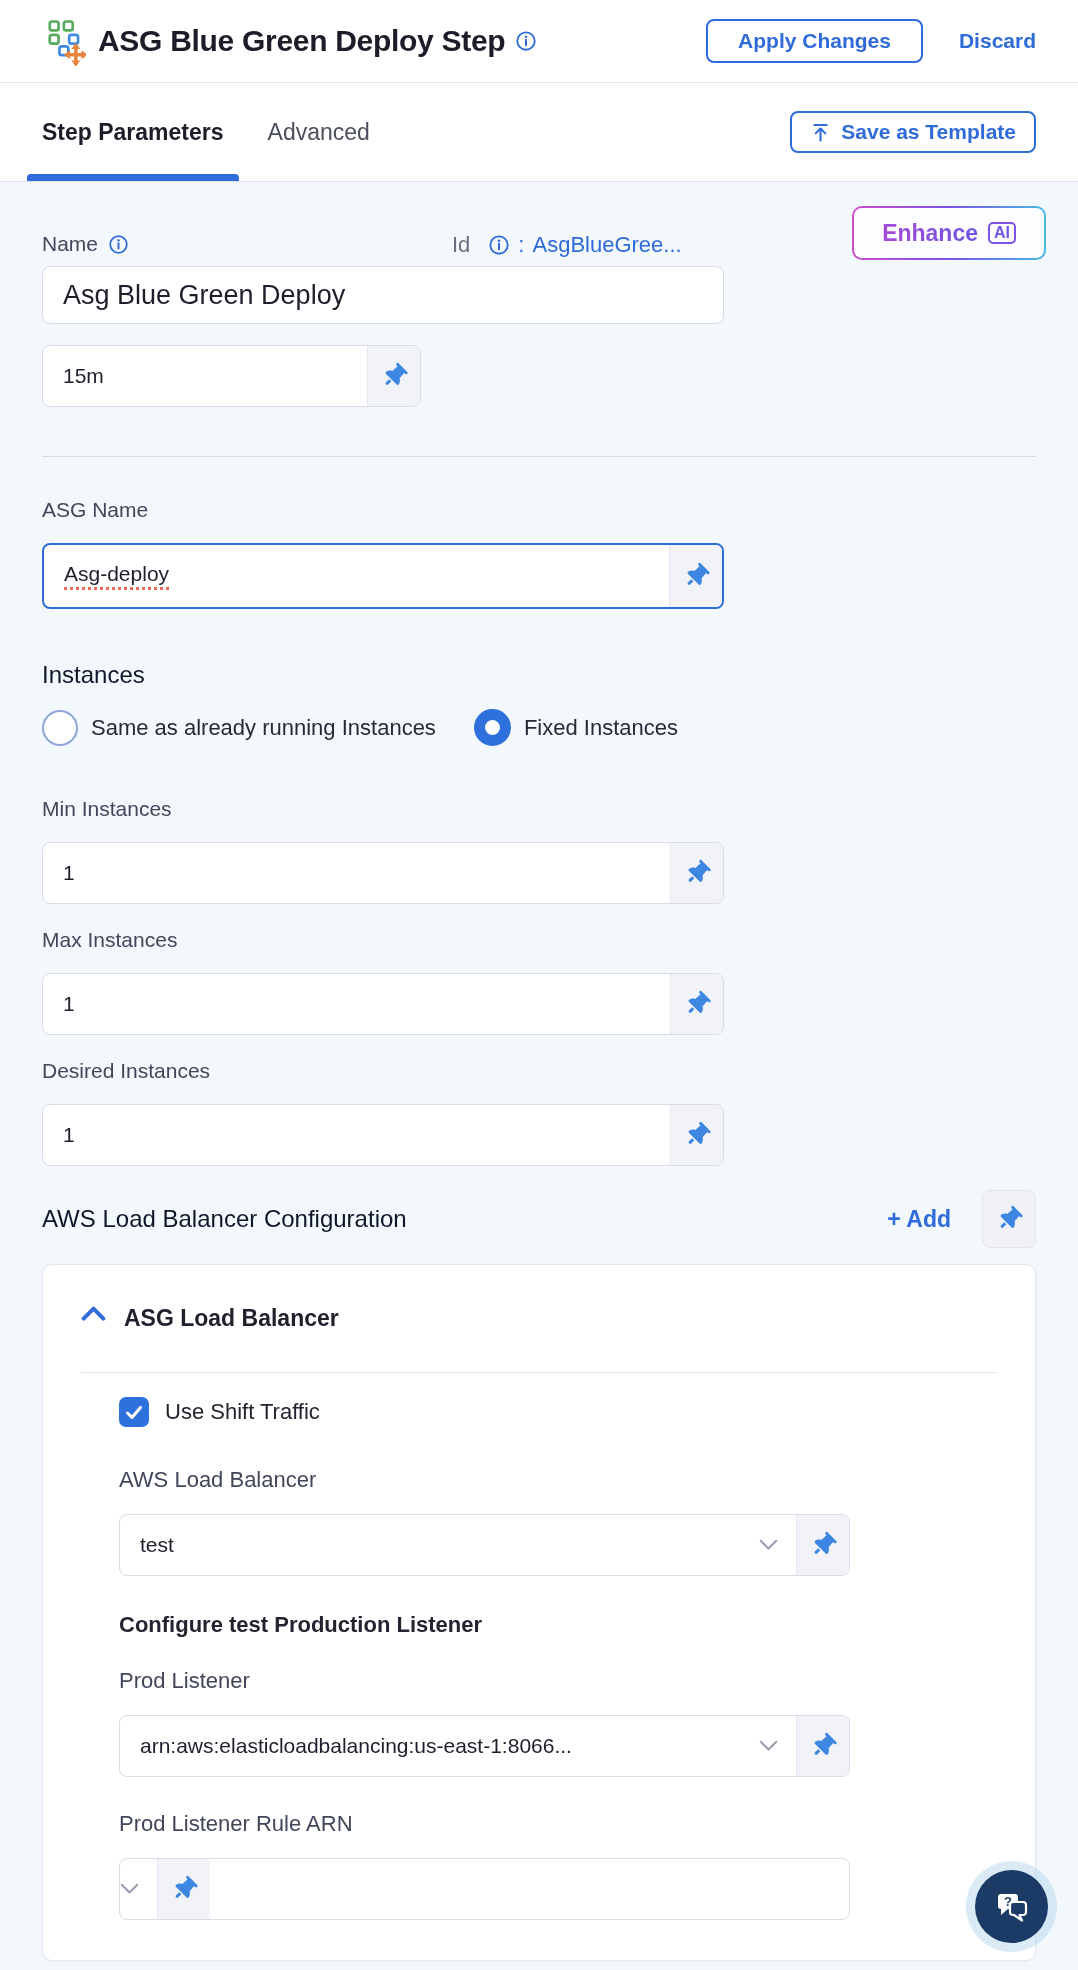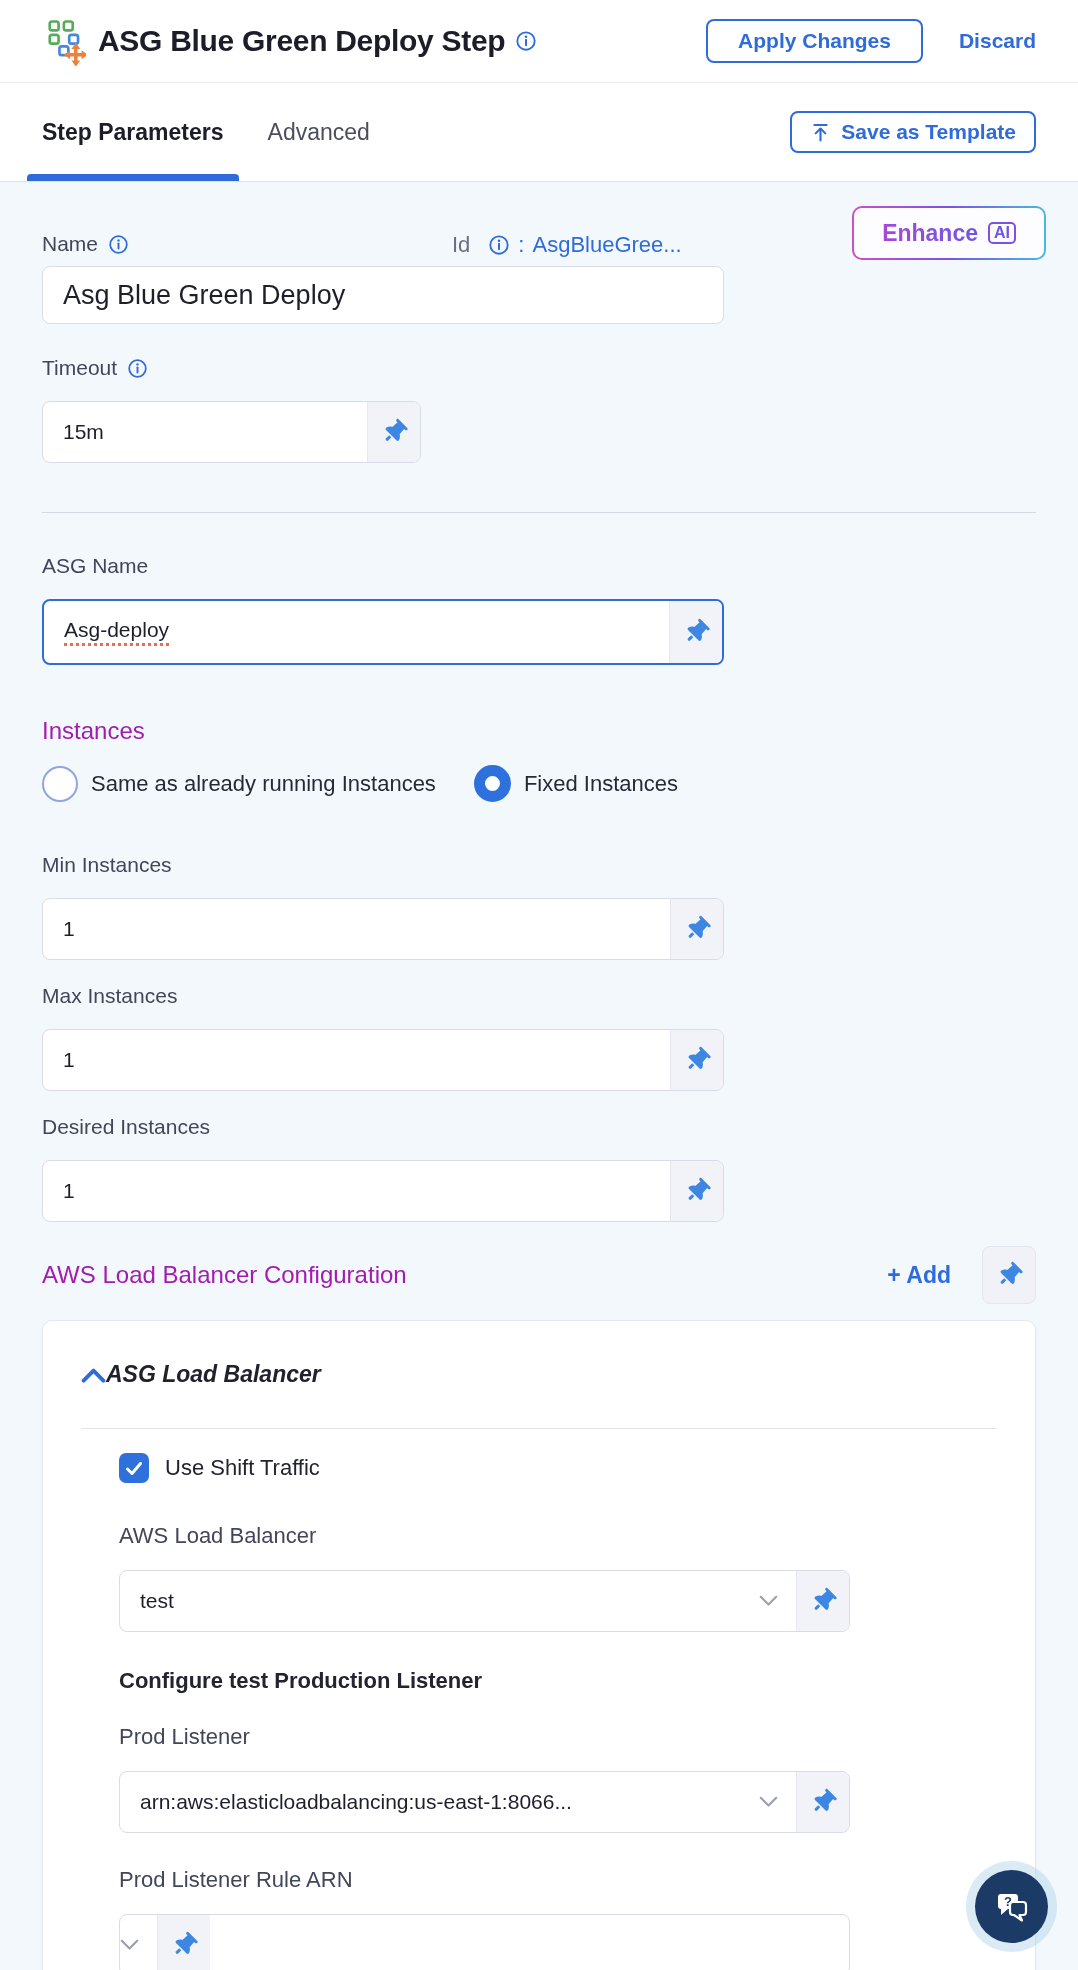--- a/index.html
+++ b/index.html
@@ -48,21 +48,21 @@
   .save-tpl-btn { padding:7px 18px; font-size:21px; }
   .upload-icon { width:21px; height:21px; }
 
   
   .content {
     background:#f3f8fd; height:1788px;
     padding:50px 42px 0 42px; position:relative;
   }
   .field-label { font-size:21px; color:#42465a; display:flex; align-items:center; gap:8px; }
   .field-label .info-icon { width:21px; height:21px; margin-left:2px; }
-  .section-heading { font-size:24px; color:#a21caf; }
+  .section-heading { font-size:24px; color:#0f172a; }
 
   .name-row { position:relative; height:26px; }
   .id-group {
     position:absolute; left:410px; top:0;
     display:flex; align-items:center; gap:8px; font-size:22px;
   }
   .id-label { color:#6a6e80; }
   .id-value { color:#2f6bd9; }
   .enhance-btn {
     position:absolute; right:-10px; top:-26px;
@@ -125,21 +125,21 @@
   .pin-box {
     width:54px; height:58px; background:#f1f2f8; border:1px solid #e4e5ef;
     border-radius:8px; display:flex; align-items:center; justify-content:center; cursor:pointer;
   }
 
   
   .lb-card {
     margin-top:16px; background:#fff; border:1px solid #e5e7f0; border-radius:10px;
     padding:40px 38px 40px 38px; box-shadow:0 1px 3px rgba(30,40,80,0.04);
   }
-  .accordion-header { display:flex; align-items:center; cursor:pointer;font-style:italic; }
+  .accordion-header { display:flex; align-items:flex-start; gap:18px; cursor:pointer; }
   .chev-up { width:25px; height:16px; }
   .accordion-title { font-size:23px; font-weight:bold; color:#20212c; }
   .card-divider { height:1px; background:#e2e4ec; margin:40px 0 0 0; }
   .card-body { padding-left:38px; }
   .check-row { display:flex; align-items:center; gap:16px; margin-top:24px; cursor:pointer; }
   .checkbox { width:30px; height:30px; border-radius:7px; background:#2e71dd; display:flex; align-items:center; justify-content:center; flex:0 0 auto; }
   .check-label { font-size:22px; color:#23242f; }
   .card-body .field-label { margin-top:40px; color:#42465a; font-size:22px; }
   .select-field { width:731px; }
   .chev-down { width:19px; height:12px; margin-right:18px; align-self:center; flex:0 0 auto; }
@@ -220,28 +220,20 @@
       <span class="id-value">:</span>
       <span class="id-value">AsgBlueGree...</span>
     </div>
     <button class="enhance-btn">
       <span class="enhance-label">Enhance</span>
       <span class="ai-badge">AI</span>
     </button>
   </div>
   <input class="text-input" readonly="" value="Asg Blue Green Deploy" style="">
 
-  <div class="field-label" style="margin-top:32px;">
-    <span>Timeout</span>
-    <svg class="info-icon" viewBox="0 0 24 24">
-      <circle cx="12" cy="12" r="9.5" fill="none" stroke="#2f6bd9" stroke-width="2"></circle>
-      <line x1="12" y1="10.7" x2="12" y2="16.6" stroke="#2f6bd9" stroke-width="2.2" stroke-linecap="round"></line>
-      <circle cx="12" cy="7.3" r="1.4" fill="#2f6bd9"></circle>
-    </svg>
-  </div>
   <div class="pin-field w-timeout">
     <input class="val-input" readonly="" value="15m" style="">
     <div class="pin-seg">
       <svg class="pin-icon" viewBox="0 0 384 512">
         <path fill="#3d87e2" d="M32 32C32 14.3 46.3 0 64 0L320 0c17.7 0 32 14.3 32 32s-14.3 32-32 32l-29.5 0 11.4 148.2c36.7 19.9 65.7 53.2 79.5 94.7l1 3c3.3 9.8 1.6 20.5-4.4 28.8s-15.7 13.3-26 13.3L32 352c-10.3 0-19.9-4.9-26-13.3s-7.7-19-4.4-28.8l1-3c13.8-41.5 42.8-74.8 79.5-94.7L93.5 64 64 64C46.3 64 32 49.7 32 32zM160 384l64 0 0 96c0 17.7-14.3 32-32 32s-32-14.3-32-32l0-96z"></path>
       </svg>
     </div>
   </div>
 
   <div class="divider"></div>

